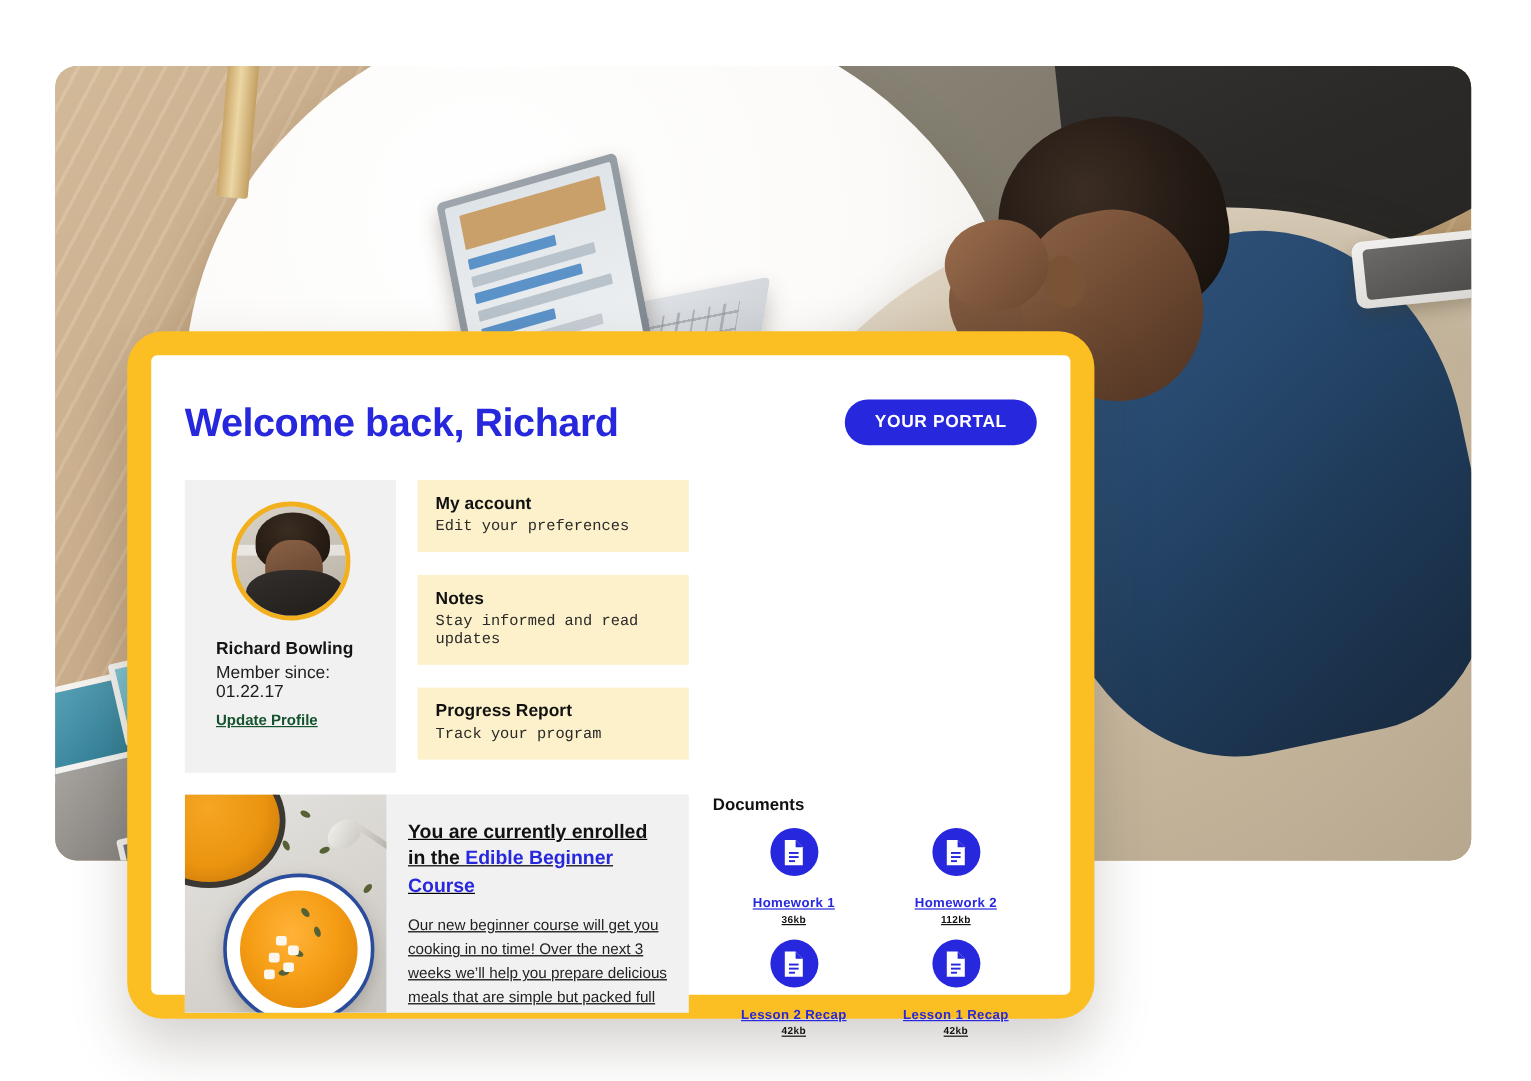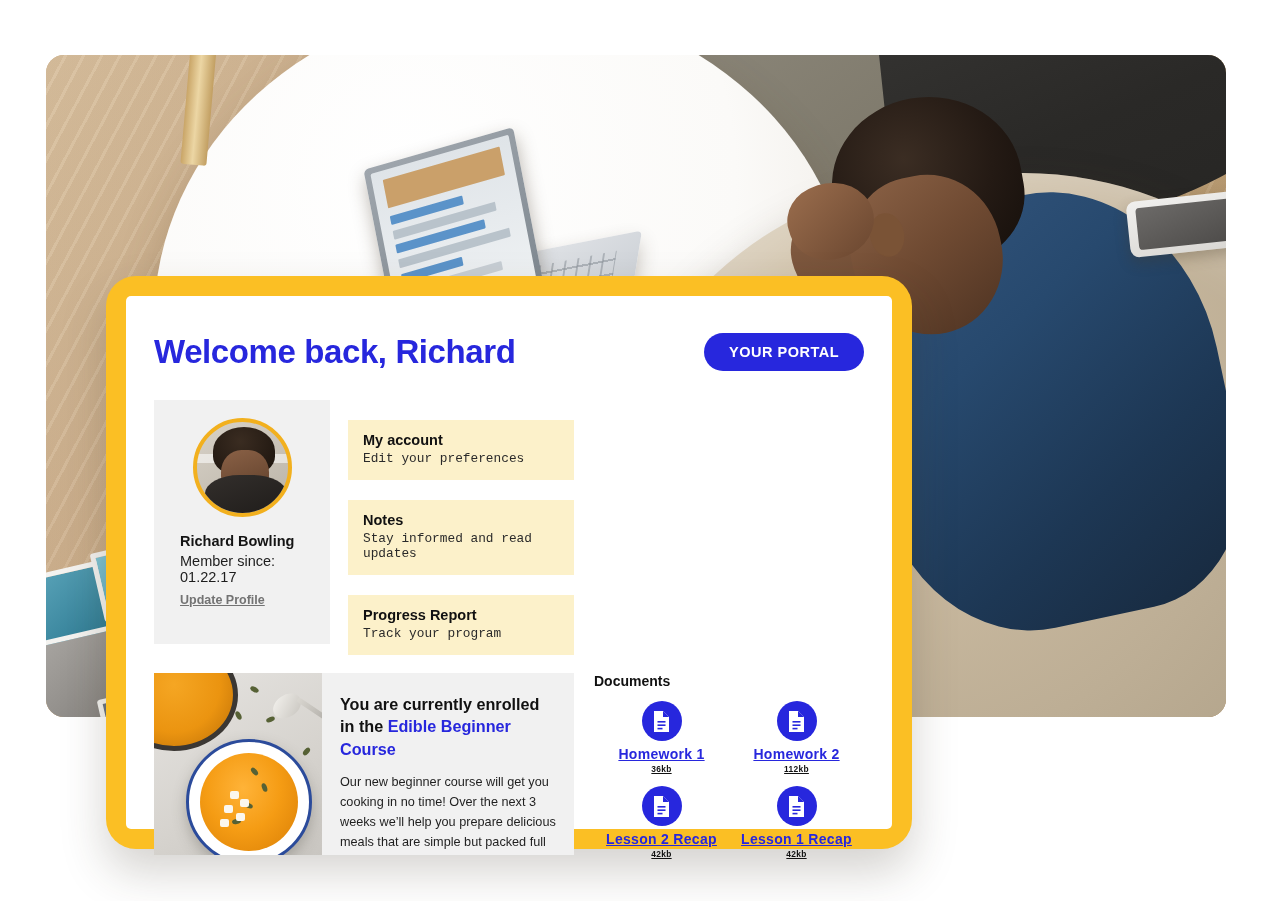--- a/index.html
+++ b/index.html
@@ -330,34 +330,33 @@
     margin-top: 4px;
     font-size: 14.5px;
     color: #1d1d1d;
     align-self: flex-start;
     padding-left: 26px;
   }
   .profile-link {
     margin-top: 8px;
     font-size: 12.5px;
     font-weight: 700;
-    color: #737373;
+    color: #14532d;
     text-decoration: underline;
     align-self: flex-start;
     padding-left: 26px;
     cursor: pointer;
   }
 
   
   .tile {
     background: #fcf1ca;
     padding: 12px 15px 14px 15px;
     margin-bottom: 19px;
     cursor: pointer;
-    margin-top: 20px;
   }
   .tile:last-child { margin-bottom: 0; }
   .tile-title {
     font-size: 14.5px;
     font-weight: 700;
     color: #111111;
     margin-bottom: 3px;
   }
   .tile-sub {
     font-size: 12.8px;
@@ -430,20 +429,21 @@
     position: absolute; left: 140px; top: 36px;
     width: 44px; height: 5px;
     border-radius: 3px;
     background: linear-gradient(90deg, #d9d6d0, #a9a6a0);
     transform: rotate(34deg);
   }
 
   .course-text {
     flex: 1;
     padding: 20px 16px 14px 18px;
+    text-decoration: underline;
   }
   .course-heading {
     font-size: 16.2px;
     font-weight: 700;
     color: #111111;
     line-height: 1.38;
   }
   .course-heading .course-name { color: #2727dd; }
   .course-body {
     margin-top: 12px;
@@ -473,22 +473,22 @@
   }
   .doc-icon {
     width: 40px; height: 40px;
     border-radius: 50%;
     background: #2727dd;
     display: flex;
     align-items: center;
     justify-content: center;
   }
   .doc-name {
-    margin-top: 5px;
-    font-size: 14px;
+    margin-top: 17px;
+    font-size: 11px;
     font-weight: 700;
     color: #2727dd;
     text-decoration: underline;
     letter-spacing: 0.3px;
   }
   .doc-size {
     margin-top: 2px;
     font-size: 8.4px;
     font-weight: 700;
     color: #111111;

